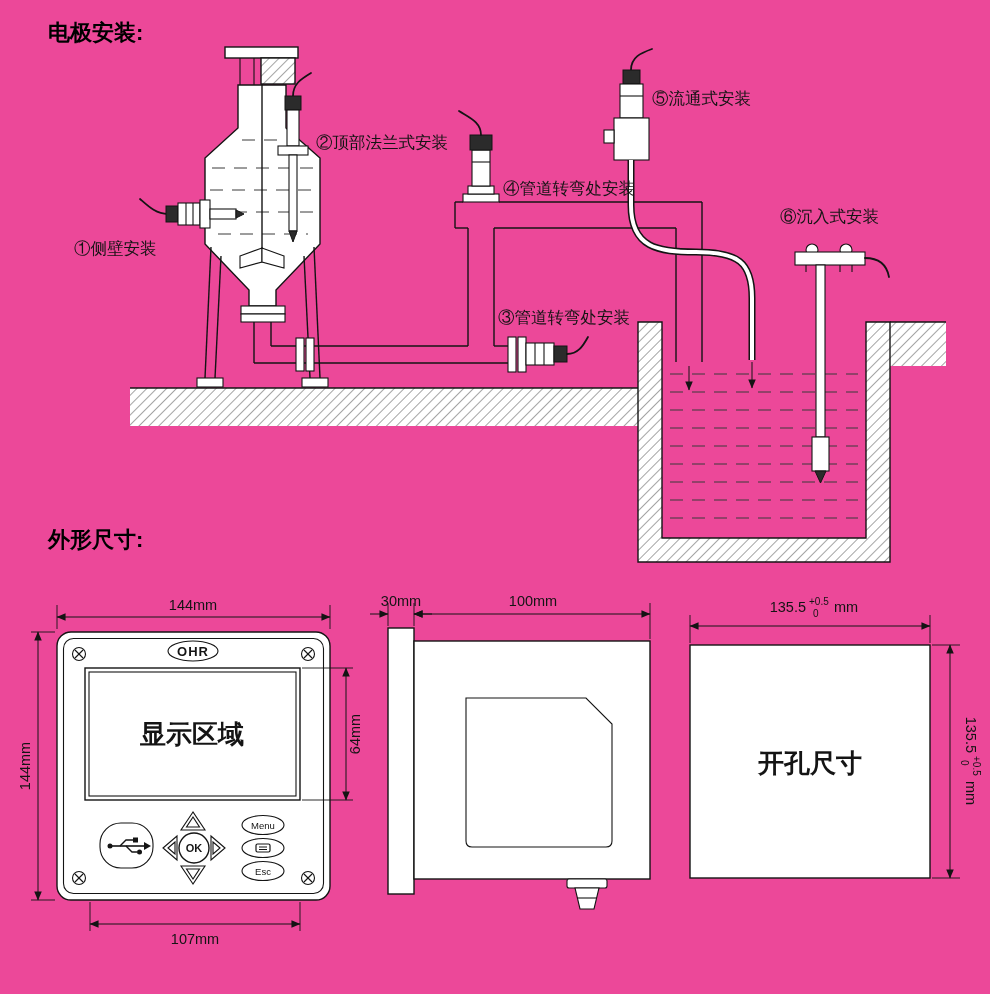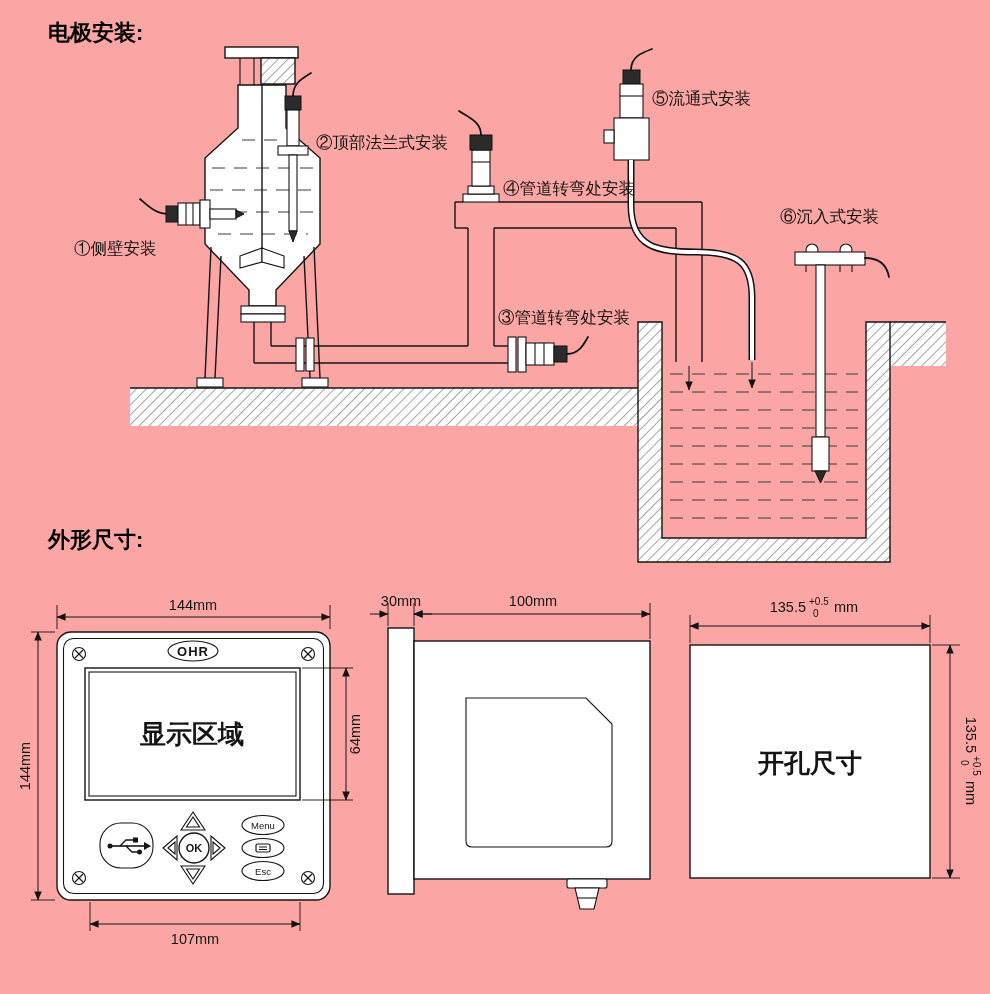--- a/index.html
+++ b/index.html
@@ -1,16 +1,16 @@
 <!DOCTYPE html>
 <html><head>
 <meta charset="utf-8">
 <style>
   html,body{margin:0;padding:0;background:#fff;}
-  .page{position:relative;width:990px;height:994px;background:#fca5a5;overflow:hidden;
+  .page{position:relative;width:990px;height:994px;background:#ec4899;overflow:hidden;
         font-family:"Liberation Sans",sans-serif;}
   svg{position:absolute;left:0;top:0;}
   text{fill:#141414;font-family:"Liberation Sans",sans-serif;}
   .t-title{font-size:22px;font-weight:bold;fill:#000;}
   .t-label{font-size:16.5px;}
   .t-dim{font-size:14.5px;}
   .t-dim-s{font-size:10px;}
   .t-cn-big{font-size:26px;font-weight:600;font-family:"Liberation Serif","DejaVu Serif",serif;}
   .t-btn{font-size:9.5px;}
   .t-ok{font-size:11px;font-weight:bold;}

